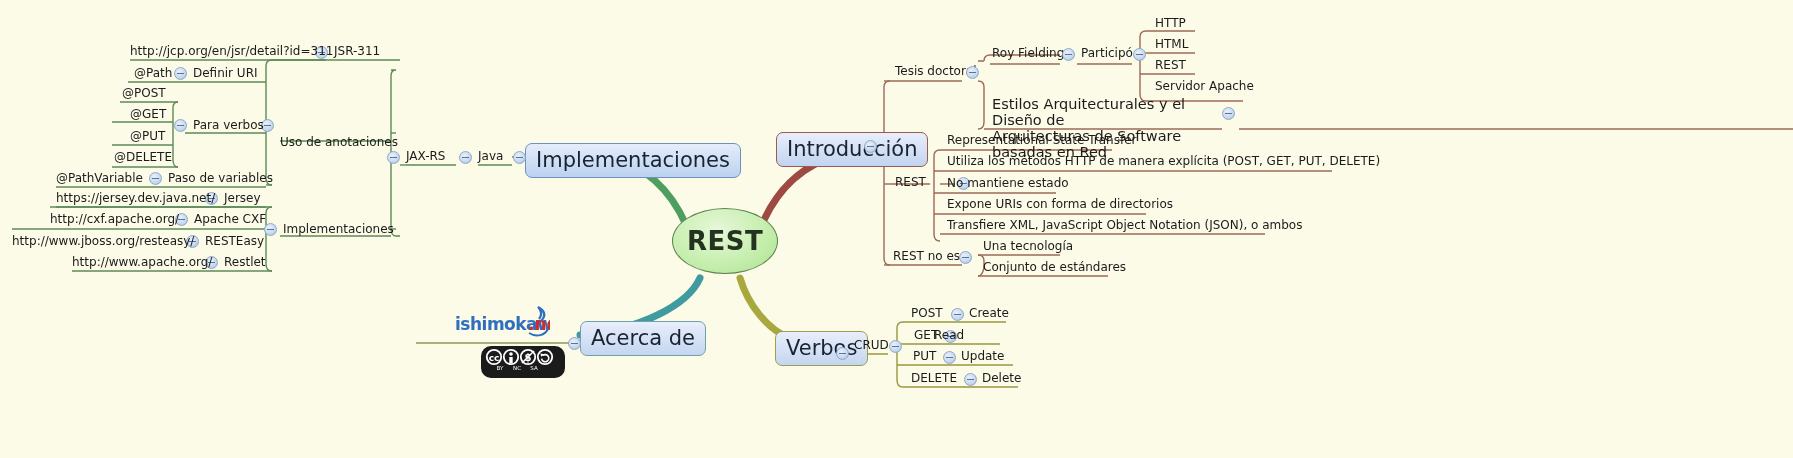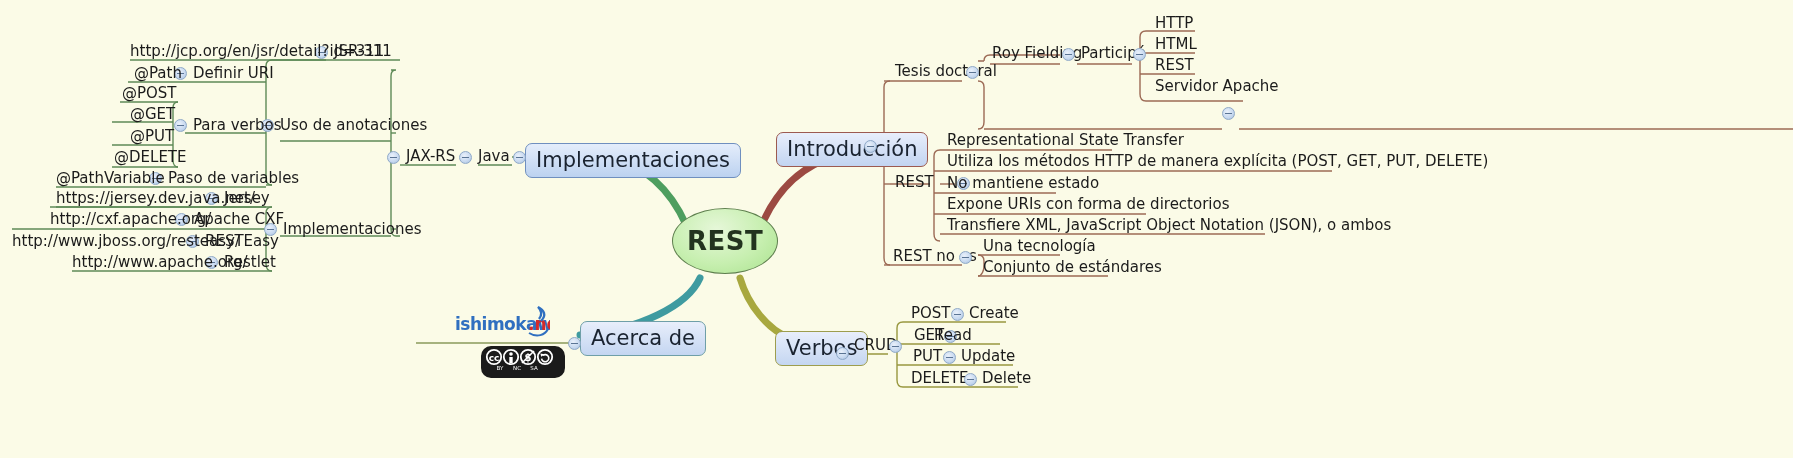--- a/index.html
+++ b/index.html
@@ -7,21 +7,21 @@
     width:1793px;height:458px;
     background:#fbfbe7;
     font-family:"DejaVu Sans","Liberation Sans",sans-serif;
     overflow:hidden;
     position:relative;
   }
   #canvas{position:absolute;left:0;top:0;width:1793px;height:458px;}
   svg.links{position:absolute;left:0;top:0;width:1793px;height:458px;pointer-events:none;}
 
   .node{position:absolute;white-space:nowrap;color:#1b1b1b;}
-  .leaf{font-size:15px;line-height:17px;}
+  .leaf{font-size:12px;line-height:17px;}
   .multi{white-space:normal;line-height:16px;font-size:14.5px;}
 
   
   .bub{
     position:absolute;width:13px;height:13px;border-radius:50%;
     box-sizing:border-box;
     background:radial-gradient(circle at 40% 35%,#eaf1fb 0%,#c6d8ef 60%,#9fb9d8 100%);
     border:1px solid #8fa9c8;
   }
   .bub::after{
@@ -192,21 +192,21 @@
   <div class="node leaf" style="left:478px;top:148px;">
     <span>Java</span>
   </div>
   <div class="bub" style="left:459px;top:151px;"></div>
 
   <div class="node leaf" style="left:406px;top:148px;">
     <span>JAX-RS</span>
   </div>
   <div class="bub" style="left:387px;top:151px;"></div>
 
-  <div class="node leaf" style="left:280px;top:117px;">
+  <div class="node leaf" style="left:280px;top:134px;">
     <span>Uso de anotaciones</span>
   </div>
   <div class="bub" style="left:261px;top:119px;"></div>
 
   <div class="node leaf" style="left:334px;top:43px;">
     <span>JSR-311</span>
   </div>
   <div class="bub" style="left:315px;top:46px;"></div>
   <div class="node leaf" style="left:130px;top:43px;">
     <span>http://jcp.org/en/jsr/detail?id=311</span>
@@ -304,20 +304,24 @@
   <div class="node leaf" style="left:1155px;top:36px;">
     <span>HTML</span>
   </div>
   <div class="node leaf" style="left:1155px;top:57px;">
     <span>REST</span>
   </div>
   <div class="node leaf" style="left:1155px;top:78px;">
     <span>Servidor Apache</span>
   </div>
 
+  <div class="node multi" style="left:992px;top:96px;width:236px;">
+    <div>Estilos Arquitecturales y el Diseño de</div>
+    <div>Arquitecturas de Software basadas en Red</div>
+  </div>
   <div class="bub" style="left:1222px;top:107px;"></div>
 
   <div class="node leaf" style="left:895px;top:174px;">
     <span>REST</span>
   </div>
   <div class="bub" style="left:957px;top:177px;"></div>
 
   <div class="node leaf" style="left:947px;top:132px;">
     <span>Representational State Transfer</span>
   </div>

